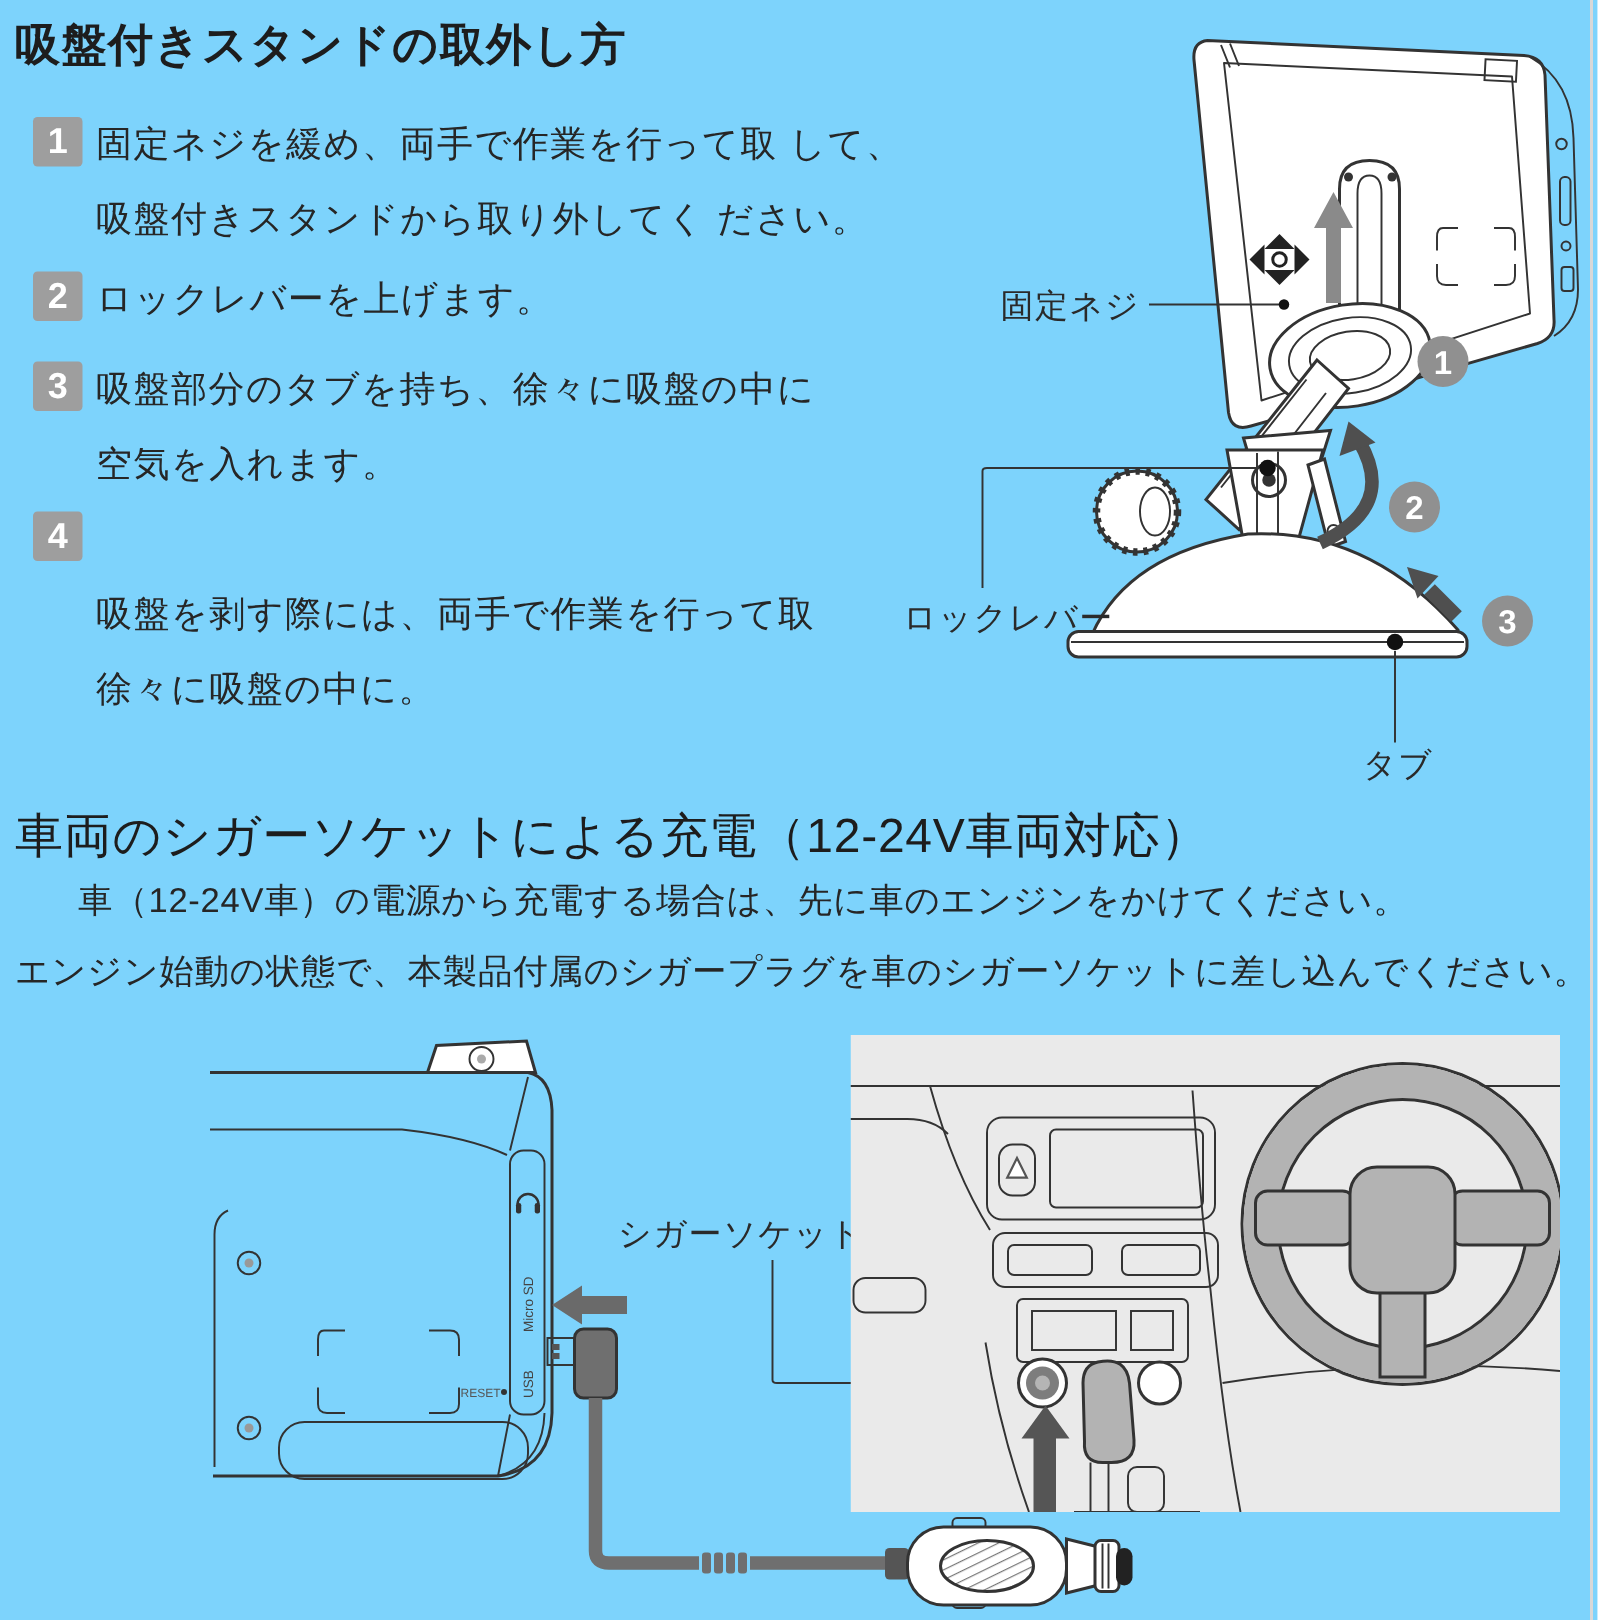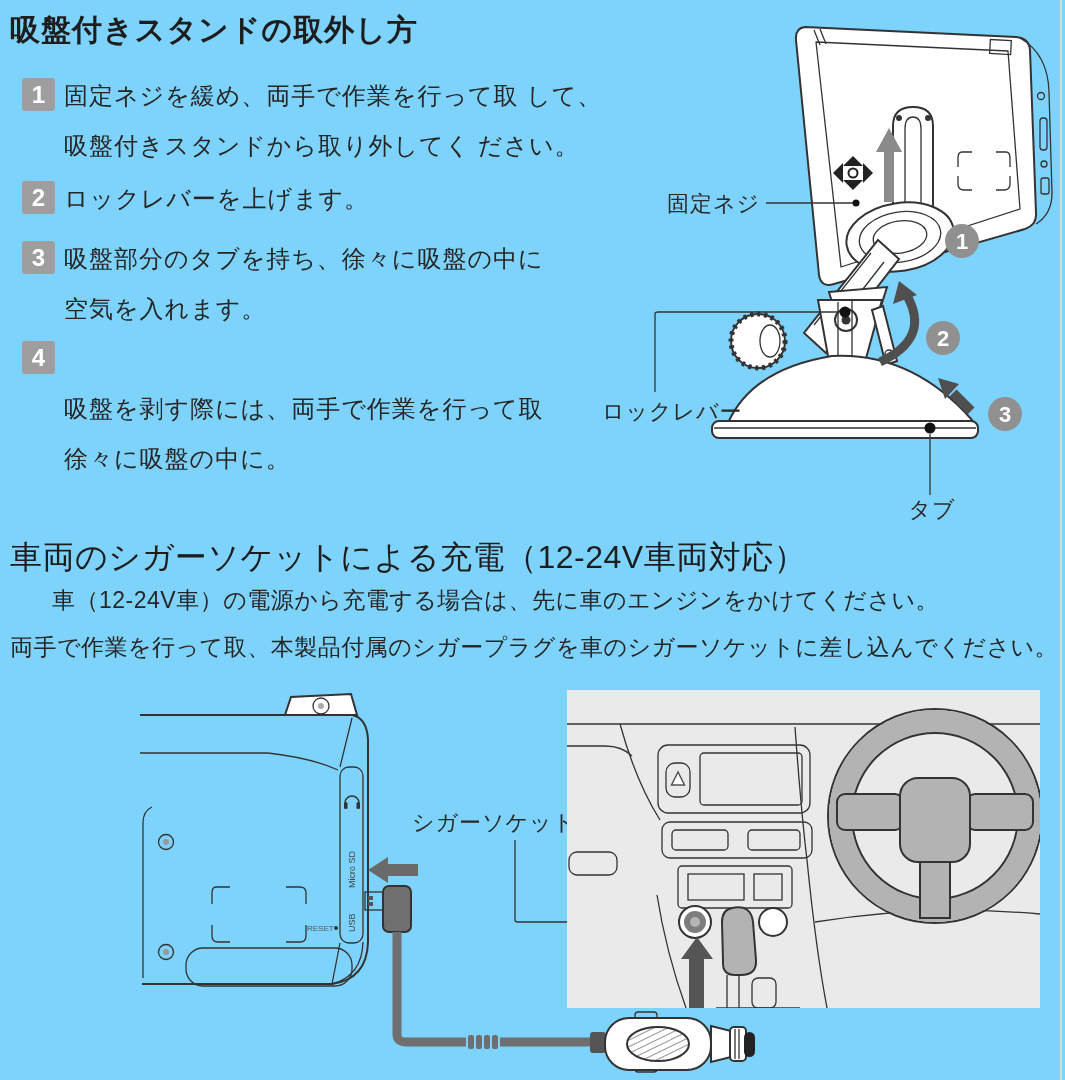--- a/index.html
+++ b/index.html
@@ -148,21 +148,21 @@
       <text class="marker-num" x="343" y="346" text-anchor="middle">2</text>
     </g>
     <g>
       <circle cx="405" cy="414" r="17" fill="#909090"></circle>
       <text class="marker-num" x="405" y="422" text-anchor="middle">3</text>
     </g>
   </svg>
 
   <h2 class="t2 abs" style="left:10px;top:536px;">車両のシガーソケットによる充電（12-24V車両対応）</h2>
   <div class="bodyline abs" style="left:10px;top:585px;margin-left:42px;">車（12-24V車）の電源から充電する場合は、先に車のエンジンをかけてください。</div>
-  <div class="bodyline abs" style="left:10px;top:632px;">両手で作業を行って取、本製品付属のシガープラグを車のシガーソケットに差し込んでください。</div>
+  <div class="bodyline abs" style="left:10px;top:632px;">エンジン始動の状態で、本製品付属のシガープラグを車のシガーソケットに差し込んでください。</div>
 
   <svg class="abs" style="left:100px;top:690px;" width="965" height="390" viewBox="0 0 965 390">
     <defs>
       <pattern id="hatch" width="6" height="6" patternUnits="userSpaceOnUse" patternTransform="rotate(64)">
         <line x1="0" y1="0" x2="0" y2="6" stroke="#777" stroke-width="1.6"></line>
       </pattern>
       <clipPath id="panelClip">
           <rect x="467" y="0" width="473" height="318"></rect>
         </clipPath>
     </defs>

